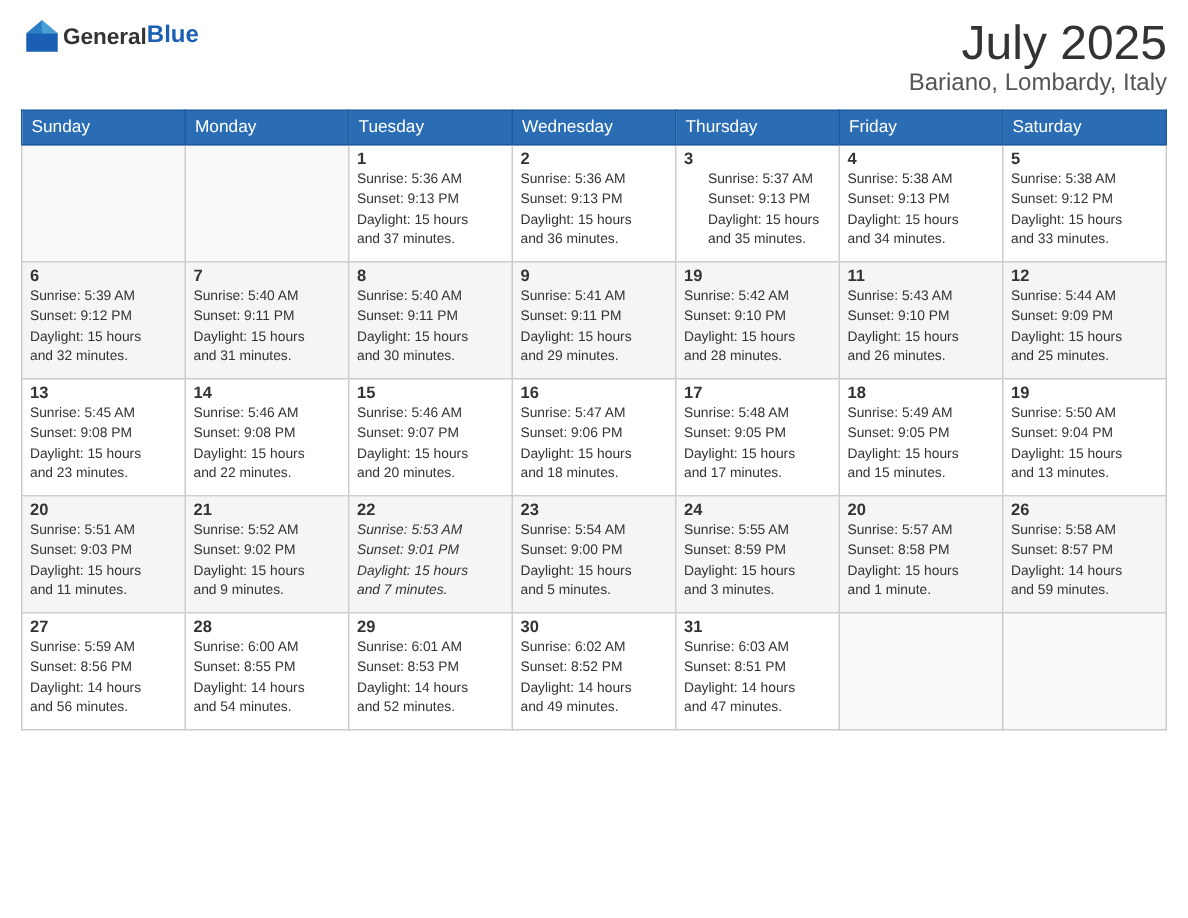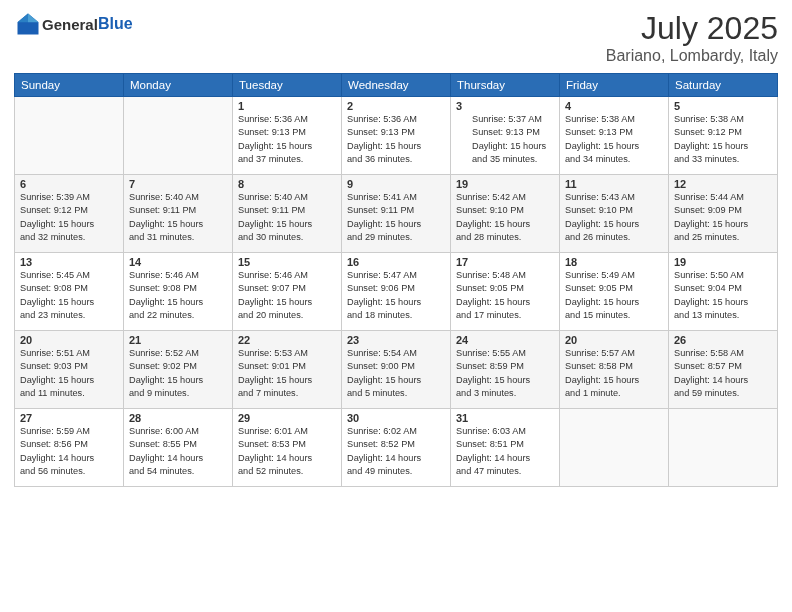--- a/index.html
+++ b/index.html
@@ -276,21 +276,21 @@
           </td>
           <td>
             <div class="day-num">21</div>
             <div class="day-info" style="white-space: pre-line;">Sunrise: 5:52 AM
 Sunset: 9:02 PM
 Daylight: 15 hours
 and 9 minutes.</div>
           </td>
           <td>
             <div class="day-num">22</div>
-            <div class="day-info" style="white-space: pre-line;">Sunrise: 5:53 AM
+            <div class="day-info" style="white-space: pre-line; font-style: italic;">Sunrise: 5:53 AM
 Sunset: 9:01 PM
 Daylight: 15 hours
 and 7 minutes.</div>
           </td>
           <td>
             <div class="day-num">23</div>
             <div class="day-info" style="white-space: pre-line;">Sunrise: 5:54 AM
 Sunset: 9:00 PM
 Daylight: 15 hours
 and 5 minutes.</div>

